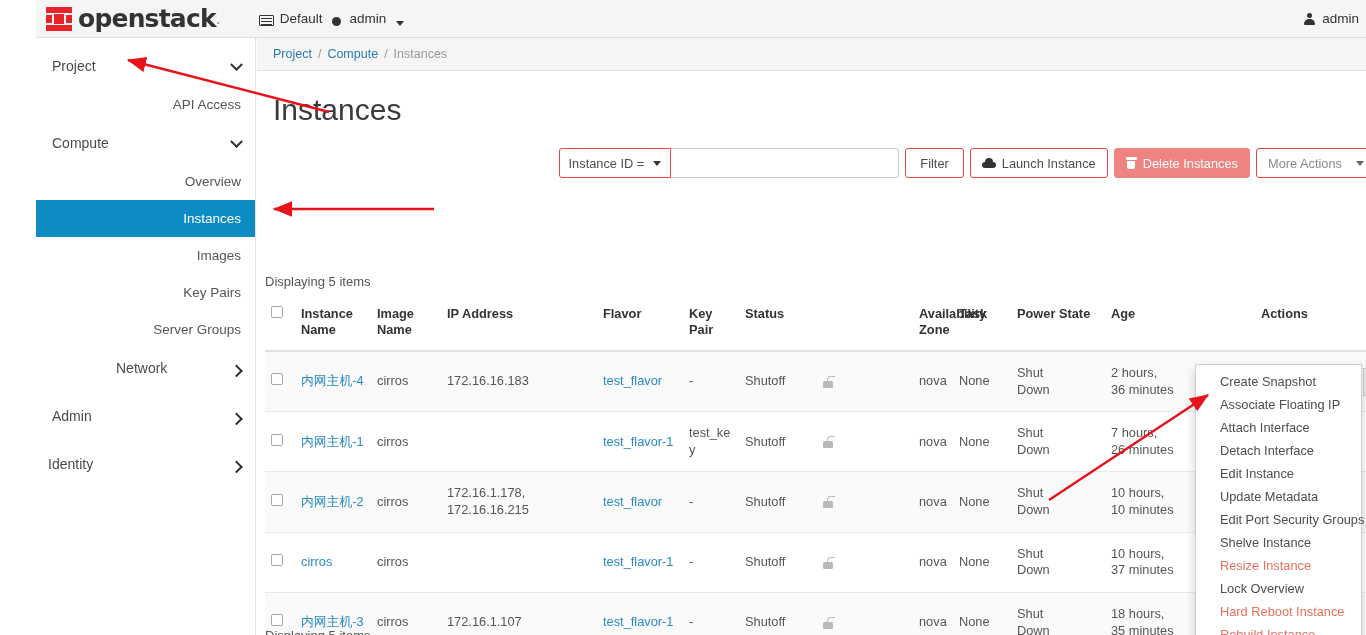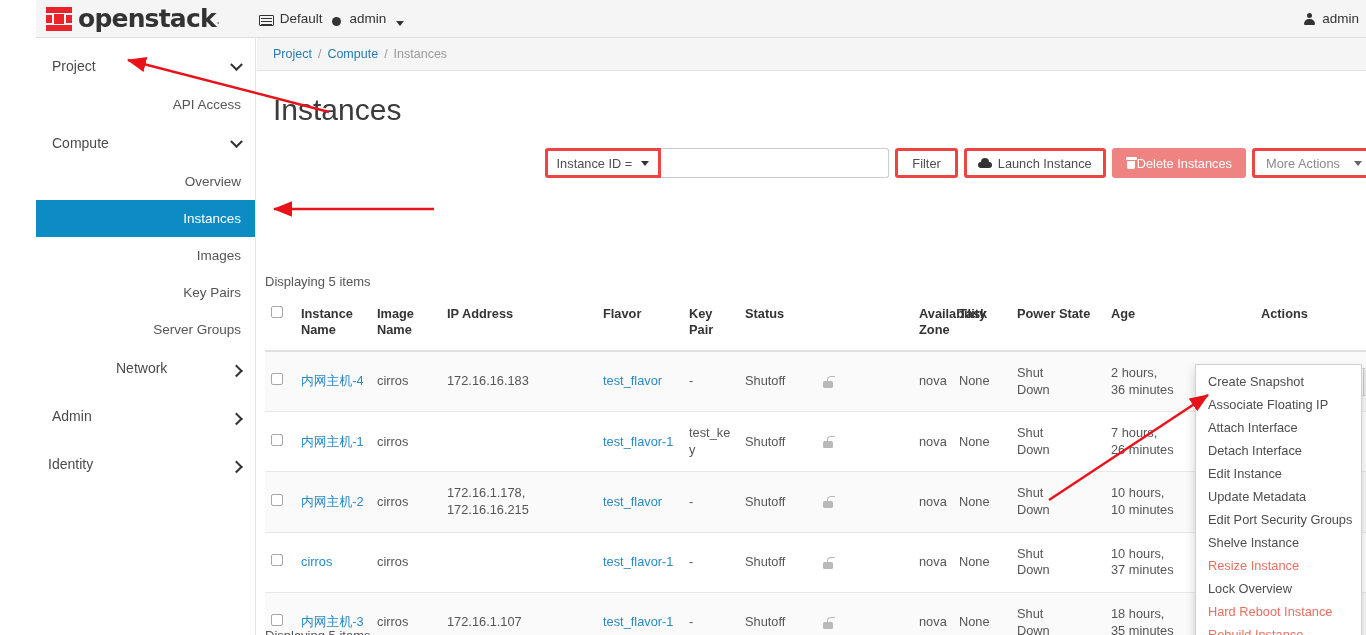--- a/index.html
+++ b/index.html
@@ -123,38 +123,38 @@
     font-size: 30px; color: #3b3b3b; font-weight: normal;
     margin: 22px 0 0 16px; line-height: 1.1;
     font-family: "Liberation Sans", sans-serif;
   }
 
   .toolbar {
     position: absolute; top: 110px; right: 16px;
     display: flex; align-items: stretch; height: 30px; gap: 0;
   }
   .btn {
-    border: 3px solid #ef4444; background: #ffffff; color: #4d4d4d;
+    border: 1px solid #ef4444; background: #ffffff; color: #4d4d4d;
     font-size: 12.8px; border-radius: 3px; padding: 0 11px;
     display: flex; align-items: center; justify-content: center;
     cursor: pointer; white-space: nowrap; height: 30px;
     font-family: "Liberation Sans", sans-serif;
   }
   .btn-filtersel { border-radius: 3px 0 0 3px; padding: 0 9px; gap: 5px; }
   .filter-input {
     width: 228px; height: 30px; border: 1px solid #cccccc; border-left: none;
     border-radius: 0 3px 3px 0; outline: none; padding: 0 8px;
     font-size: 12.8px; font-family: "Liberation Sans", sans-serif;
     background: #fff;
   }
   .btn-filter { margin-left: 6px; padding: 0 14px; }
   .btn-launch { margin-left: 6px; gap: 6px; }
   .btn-delete {
     margin-left: 6px; background: #ef8382; border-color: #ef8382;
-    color: #ffffff;  justify-content: space-between;
+    color: #ffffff; gap: 6px; justify-content: space-between;
   }
   .btn-more { margin-left: 6px; gap: 10px; color: #8a8a8a; }
 
   .cloud-ico {
     width: 14px; height: 10px; position: relative; display: inline-block;
   }
   .cloud-ico::before {
     content: ""; position: absolute; left: 0; bottom: 0; width: 14px; height: 6px;
     background: #333; border-radius: 5px;
   }
@@ -228,21 +228,21 @@
   }
 
   
   .dropdown-menu {
     position: absolute; left: 1159px; top: 364px; width: 167px;
     background: #ffffff; border: 1px solid #d0d0d0;
     box-shadow: 0 5px 10px rgba(0,0,0,0.18);
     padding: 5px 0; z-index: 50;
   }
   .dd-item {
-    padding: 4px 12px; font-size: 12.8px; color: #4d4d4d;
+    padding: 4px 24px; font-size: 12.8px; color: #4d4d4d;
     cursor: pointer; white-space: nowrap; line-height: 15px;
   }
   .dd-item.danger { color: #e8705f; }
 
   .count-bottom {
     position: absolute; top: 590px; left: 8px; font-size: 13px; color: #555;
   }
 
   
   .anno { position: absolute; left: 0; top: 0; width: 1366px; height: 635px;

